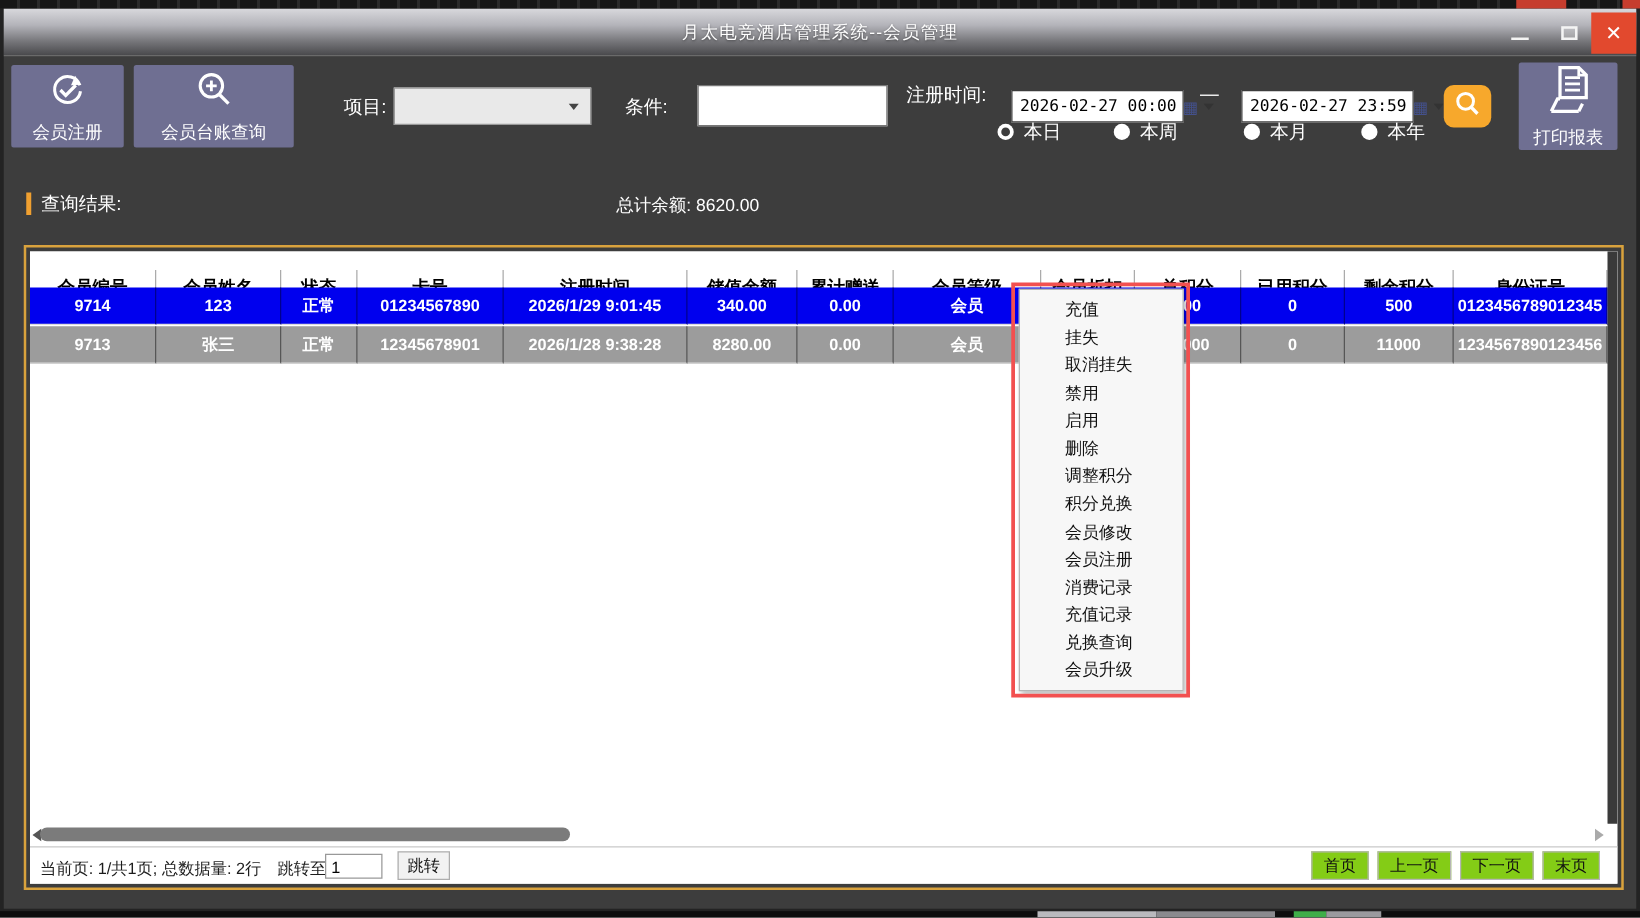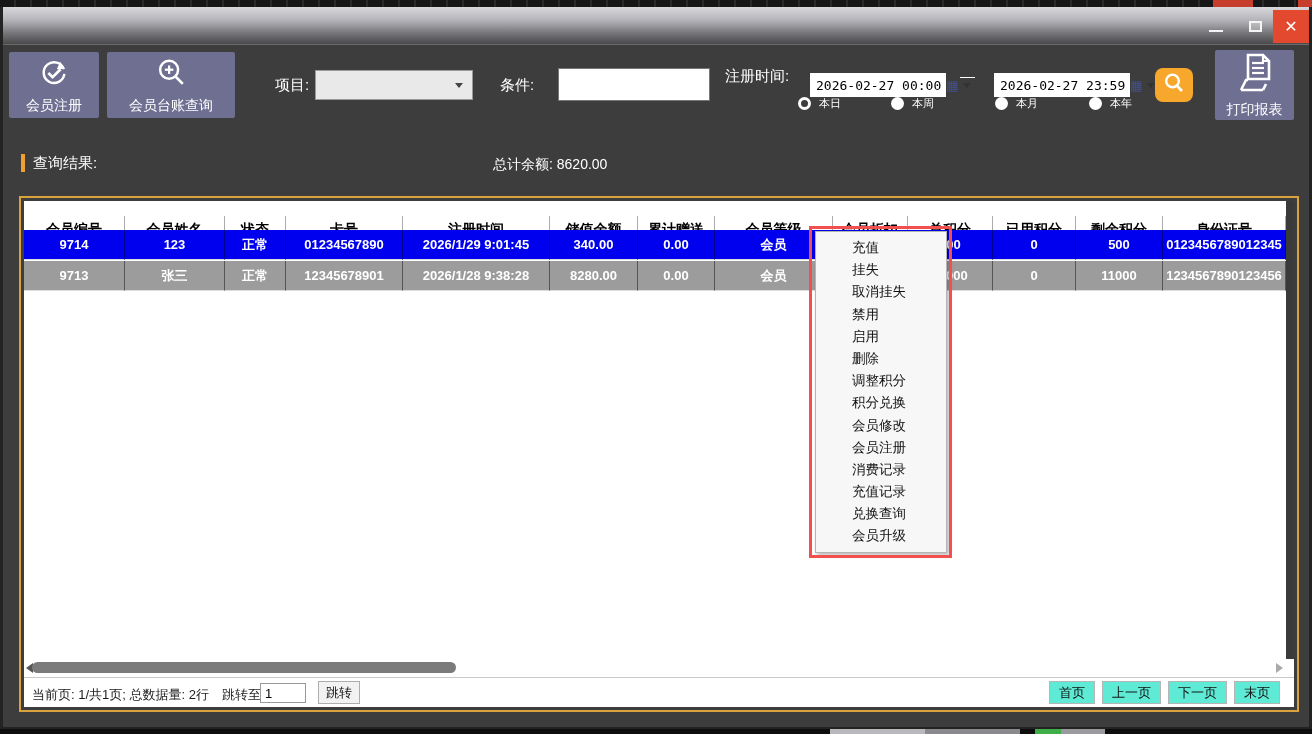--- a/index.html
+++ b/index.html
@@ -46,21 +46,21 @@
   .cond-input { position:absolute; left:555px; top:61px; width:152px; height:33px; background:#fff;
     border:1px solid #777; font-size:14px; padding:0 6px; font-family:"Liberation Sans",sans-serif; }
   .datebox { position:absolute; top:65px; height:26px; background:#fff; border:1px solid #3c3c3c;
     display:flex; align-items:center; padding:0 4px 0 6px; cursor:pointer; }
   .datebox .dtxt { font-family:"DejaVu Sans Mono","Liberation Mono",monospace; font-size:13px; color:#000; white-space:nowrap; }
   .datebox .cal { font-size:13px; color:#44518c; margin-left:5px; line-height:1; }
   .datebox .darr { width:0; height:0; border-left:4px solid transparent; border-right:4px solid transparent;
     border-top:5px solid #333; margin-left:4px; }
   .date-sep { position:absolute; left:957px; top:60px; color:#fff; font-size:15px; }
   .radio-item { position:absolute; top:89px; display:flex; align-items:center; gap:8px; color:#fff;
-    font-size:11px; cursor:pointer; }
+    font-size:15px; cursor:pointer; }
   .rdot { width:13px; height:13px; border-radius:50%; background:#fff; position:relative; }
   .rdot.sel::after { content:""; position:absolute; left:3px; top:3px; width:7px; height:7px;
     border-radius:50%; background:#3d3d3d; }
   .search-btn { position:absolute; left:1152px; top:61px; width:38px; height:34px; background:#f7a82c;
     border-radius:8px; display:flex; align-items:center; justify-content:center; cursor:pointer; }
 
   
   .result-bar { position:absolute; left:18px; top:147px; width:4px; height:18px; background:#f0a030; }
   .result-label { position:absolute; left:30px; top:147px; color:#fff; font-size:15px; }
   .total-line { position:absolute; left:490px; top:149px; color:#fff; font-size:14px; }
@@ -97,21 +97,21 @@
   
   .statusbar { position:absolute; left:0; top:476px; width:1270px; height:30px; background:#fff;
     border-top:1px solid #c9c9c9; }
   .status-text { position:absolute; left:8px; top:8px; font-size:13px; color:#1c1c1c; }
   .jump-label { position:absolute; left:198px; top:8px; font-size:13px; color:#1c1c1c; }
   .jump-input { position:absolute; left:236px; top:5px; width:46px; height:20px; border:1px solid #999;
     font-size:13px; padding:0 4px; font-family:"Liberation Sans",sans-serif; }
   .jump-btn { position:absolute; left:294px; top:3px; width:42px; height:23px; background:#f2f2f2;
     border:1px solid #adadad; font-size:13px; color:#111; display:flex; align-items:center; justify-content:center; cursor:pointer; }
   .pager { position:absolute; right:14px; top:3px; display:flex; gap:7px; }
-  .pager-btn { height:23px; padding:0 9px; background:#5eead4; border:1px solid #b5b5b5; font-size:13px;
+  .pager-btn { height:23px; padding:0 9px; background:#84cc16; border:1px solid #b5b5b5; font-size:13px;
     color:#111; display:flex; align-items:center; justify-content:center; cursor:pointer; white-space:nowrap; }
 
   
   .ctx-menu { position:absolute; left:812px; top:224px; width:132px; height:322px; background:#f7f7f7;
     border:1px solid #b5b5b5; box-shadow:2px 2px 4px rgba(0,0,0,.3); padding-top:5px; z-index:20; }
   .ctx-item { height:22.2px; line-height:22.2px; padding-left:36px; font-size:13.5px; color:#111; cursor:pointer; }
   .red-annot { position:absolute; left:806px; top:219px; width:143px; height:332px;
     border:3px solid #f25050; z-index:30; pointer-events:none; }
 </style>
 </head>
@@ -119,20 +119,21 @@
 
 <div id="app">
 
   <div class="top-strip"></div>
   <div class="top-strip-red"></div>
   <div class="top-strip-red2"></div>
 
   <div class="win">
 
     <div class="titlebar">
+      <div class="title-text">月太电竞酒店管理系统--会员管理</div>
       <div class="winbtn btn-min">
           <div class="bar"></div>
         </div>
       <div class="winbtn btn-max">
           <div class="box"></div>
         </div>
       <div class="winbtn btn-close">✕</div>
     </div>
 
     <div class="toolbtn btn-register">

